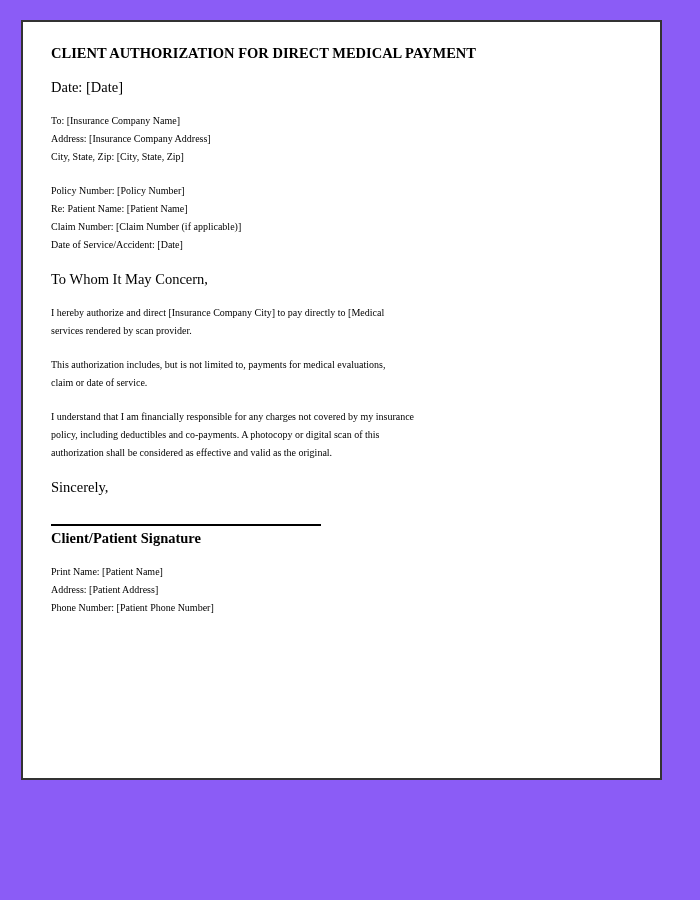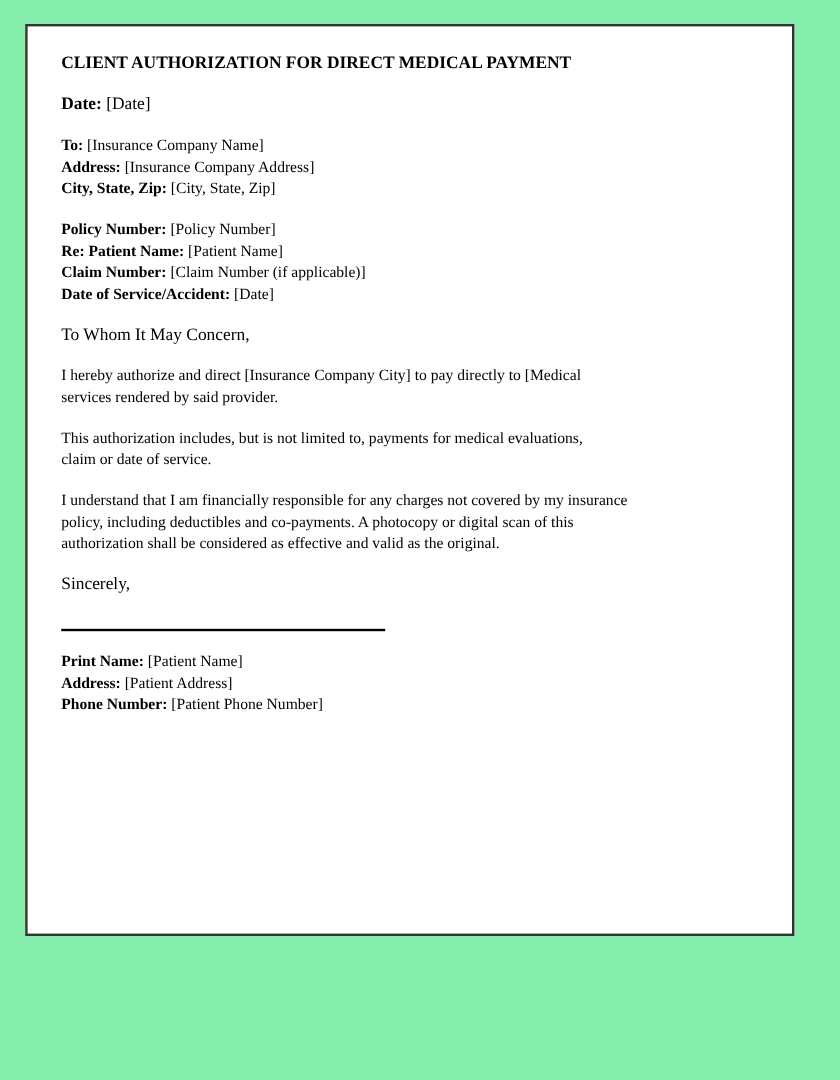--- a/index.html
+++ b/index.html
@@ -8,21 +8,21 @@
     width: 700px;
     height: 900px;
     background: #ffffff;
     font-family: "Liberation Serif", serif;
     color: #000000;
   }
   .page {
     position: relative;
     width: 700px;
     height: 900px;
-    background: #86efac;
+    background: #8b5cf6;
   }
   .letter-box {
     position: absolute;
     left: 21px;
     top: 20px;
     width: 641px;
     height: 760px;
     box-sizing: border-box;
     border: 2px solid #333333;
     background: #ffffff;
@@ -35,25 +35,25 @@
     line-height: 18px;
     margin: 0 0 16px 0;
   }
   .block {
     margin: 16px 0;
     font-size: 14.5px;
     line-height: 18px;
   }
   .block:first-of-type { margin-top: 0; }
   .tline {
-    font-size: 13px;
+    font-size: 10px;
     line-height: 18px;
     white-space: nowrap;
   }
-  .lbl { font-weight: bold; }
+  .lbl { font-weight: normal; }
   .signature-area { margin-top: 28px; }
   .sig-rule {
     width: 270px;
     height: 0;
     border-bottom: 2px solid #000000;
     margin-bottom: 3px;
   }
   .sig-label {
     font-size: 14.5px;
     font-weight: bold;
@@ -104,38 +104,39 @@
       <div class="tline">
         <span class="lbl">Date of Service/Accident:</span>
         <span>[Date]</span>
       </div>
     </div>
 
     <div class="block">To Whom It May Concern,</div>
 
     <div class="block">
       <div class="tline">I hereby authorize and direct [Insurance Company City] to pay directly to [Medical</div>
-      <div class="tline">services rendered by said provider.</div>
+      <div class="tline">services rendered by scan provider.</div>
     </div>
 
     <div class="block">
       <div class="tline">This authorization includes, but is not limited to, payments for medical evaluations,</div>
       <div class="tline">claim or date of service.</div>
     </div>
 
     <div class="block">
       <div class="tline">I understand that I am financially responsible for any charges not covered by my insurance</div>
       <div class="tline">policy, including deductibles and co-payments. A photocopy or digital scan of this</div>
       <div class="tline">authorization shall be considered as effective and valid as the original.</div>
     </div>
 
     <div class="block">Sincerely,</div>
 
     <div class="signature-area">
       <div class="sig-rule"></div>
+      <div class="sig-label">Client/Patient Signature</div>
     </div>
 
     <div class="block">
       <div class="tline">
         <span class="lbl">Print Name:</span>
         <span>[Patient Name]</span>
       </div>
       <div class="tline">
         <span class="lbl">Address:</span>
         <span>[Patient Address]</span>

